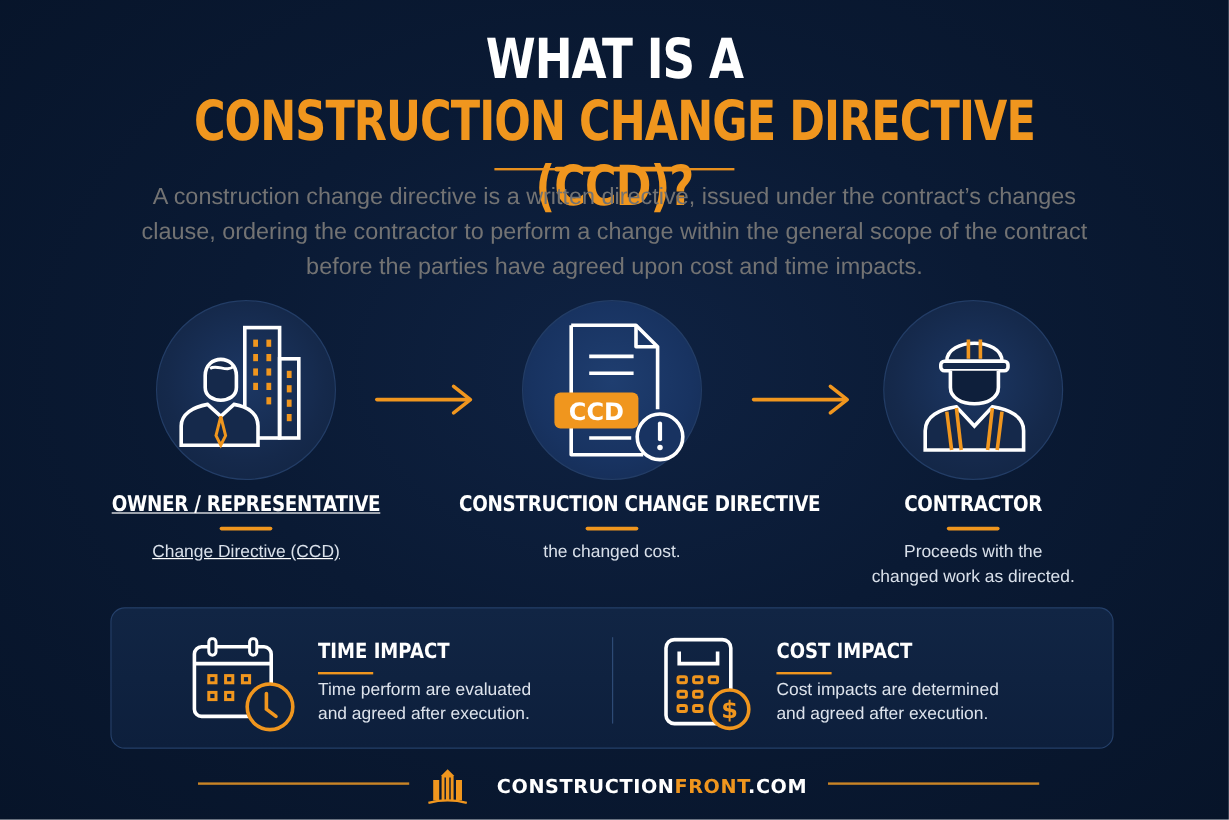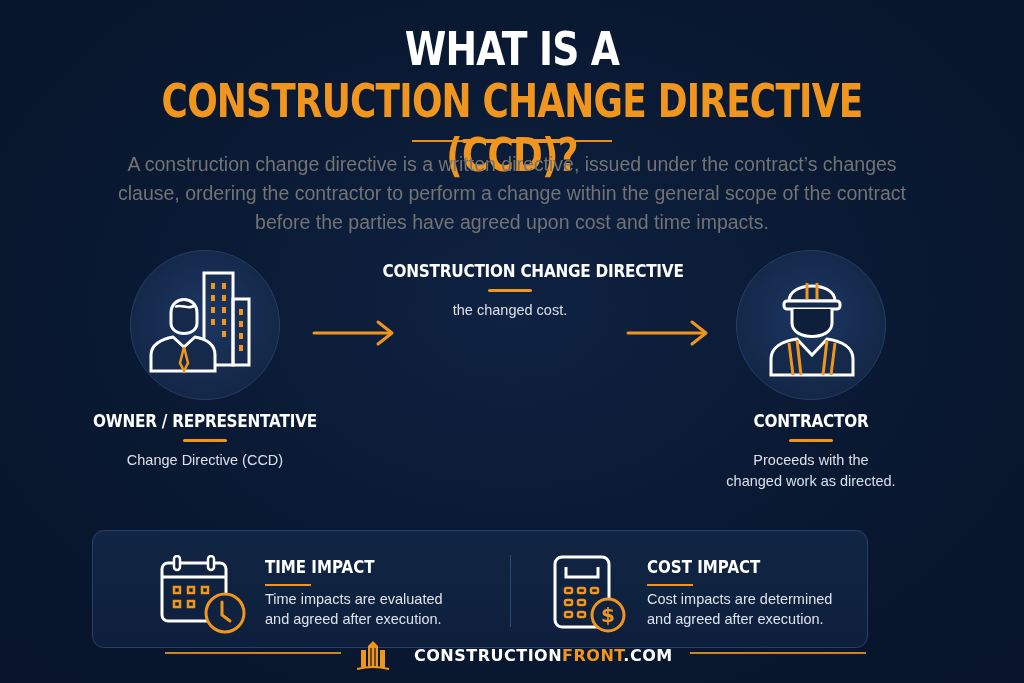--- a/index.html
+++ b/index.html
@@ -44,24 +44,23 @@
   .step .label {
     margin-top: 10px;
     font-family: "DejaVu Sans", sans-serif; font-weight: bold; font-size: 18px;
     color: #ffffff; letter-spacing: -0.3px;
     transform: scaleX(0.85); transform-origin: center; white-space: nowrap;
   }
   .step .rule { width: 44px; height: 3px; background: #f0961e; margin: 8px auto 8px auto; border-radius: 2px; }
   .step .desc { font-size: 14.5px; line-height: 21px; color: #d9e0ea; }
   .arrow { position: absolute; top: 318px; }
   .impacts {
-    position: absolute; top: 506px; left: 92px; width: 776px; height: 118px;
+    position: absolute; top: 506px; left: 92px; width: 836px; height: 118px;
     border: 1px solid #25406a; border-radius: 12px;
     background: linear-gradient(180deg, #112544 0%, #0d1f3c 100%);
-    margin-top: 24px;
   }
   .impacts .divider { position: absolute; left: 417px; top: 24px; width: 1px; height: 72px; background: #2d4a75; }
   .impact { position: absolute; top: 18px; height: 84px; }
   .impact .ititle {
     position: absolute; top: 8px;
     font-family: "DejaVu Sans", sans-serif; font-weight: bold; font-size: 17.5px; color: #ffffff;
     transform: scaleX(0.86); transform-origin: left; white-space: nowrap;
   }
   .impact .irule { position: absolute; top: 35px; width: 46px; height: 2px; background: #f0961e; }
   .impact .idesc { position: absolute; top: 40px; font-size: 14.5px; line-height: 20px; color: #dde3ec; white-space: nowrap; }
@@ -77,21 +76,21 @@
   .footer-brand .o { color: #f0961e; }
 </style>
 </head>
 <body>
 
 <div class="title1">WHAT IS A</div>
 <div class="title2">CONSTRUCTION CHANGE DIRECTIVE (CCD)?</div>
 <div class="title-rule"></div>
 <p class="intro">A construction change directive is a written directive, issued under the contract’s changes clause, ordering the contractor to perform a change within the general scope of the contract before the parties have agreed upon cost and time impacts.</p>
 
-<div class="step" style="left:55px;">
+<div class="step" style="left:55px;text-decoration:underline;">
   <div class="circle">
     <svg width="150" height="150" viewBox="0 0 150 150" fill="none">
 
       <rect x="73" y="22" width="29" height="92" stroke="#fff" stroke-width="3" fill="none"></rect>
 
       <rect x="102" y="48" width="16" height="66" stroke="#fff" stroke-width="3" fill="none"></rect>
       <g fill="#f0961e">
         <rect x="80" y="32" width="4" height="6"></rect>
           <rect x="91" y="32" width="4" height="6"></rect>
         <rect x="80" y="44" width="4" height="6"></rect>
@@ -121,20 +120,35 @@
     <div>Change Directive (CCD)</div>
   </div>
 </div>
 
 <svg class="arrow" style="left:312px;" width="84" height="30" viewBox="0 0 84 30">
   <line x1="2" y1="15" x2="78" y2="15" stroke="#f0961e" stroke-width="3" stroke-linecap="round"></line>
   <polyline points="66,4 80,15 66,26" stroke="#f0961e" stroke-width="3" fill="none" stroke-linecap="round" stroke-linejoin="round"></polyline>
 </svg>
 
 <div class="step" style="left:360px;">
+  <div class="circle" style="background: radial-gradient(circle at 50% 45%, #1f3e70 0%, #183361 60%, #142a50 100%);">
+    <svg width="150" height="150" viewBox="0 0 150 150" fill="none">
+      <path d="M40 20 L94 20 L112 38 L112 90" stroke="#fff" stroke-width="3" fill="none" stroke-linejoin="round"></path>
+      <path d="M40 20 L40 128 L100 128" stroke="#fff" stroke-width="3" fill="none" stroke-linejoin="round"></path>
+      <path d="M94 20 L94 38 L112 38" stroke="#fff" stroke-width="3" fill="none" stroke-linejoin="round"></path>
+      <line x1="55" y1="46" x2="92" y2="46" stroke="#fff" stroke-width="3"></line>
+      <line x1="55" y1="60" x2="92" y2="60" stroke="#fff" stroke-width="3"></line>
+      <line x1="55" y1="114" x2="90" y2="114" stroke="#fff" stroke-width="3"></line>
+      <rect x="26" y="76" width="70" height="30" rx="5" fill="#f0961e"></rect>
+      <text x="61" y="99" text-anchor="middle" font-family="DejaVu Sans, sans-serif" font-weight="bold" font-size="20" fill="#fff">CCD</text>
+      <circle cx="114" cy="113" r="19" fill="#183361" stroke="#fff" stroke-width="3"></circle>
+      <line x1="114" y1="102" x2="114" y2="115" stroke="#fff" stroke-width="3.5" stroke-linecap="round"></line>
+      <circle cx="114" cy="122" r="2.3" fill="#fff"></circle>
+    </svg>
+  </div>
   <div class="label">CONSTRUCTION CHANGE DIRECTIVE</div>
   <div class="rule"></div>
   <div class="desc">
     <div>the changed cost.</div>
   </div>
 </div>
 
 <svg class="arrow" style="left:626px;" width="84" height="30" viewBox="0 0 84 30">
   <line x1="2" y1="15" x2="78" y2="15" stroke="#f0961e" stroke-width="3" stroke-linecap="round"></line>
   <polyline points="66,4 80,15 66,26" stroke="#f0961e" stroke-width="3" fill="none" stroke-linecap="round" stroke-linejoin="round"></polyline>
@@ -180,21 +194,21 @@
           <rect x="43" y="32" width="6" height="6"></rect>
         <rect x="15" y="46" width="6" height="6"></rect>
           <rect x="29" y="46" width="6" height="6"></rect>
       </g>
       <circle cx="66" cy="58" r="19" fill="#0f223f" stroke="#f0961e" stroke-width="3"></circle>
       <polyline points="63,47 63,60 71,66" stroke="#f0961e" stroke-width="3" fill="none" stroke-linecap="round"></polyline>
     </svg>
     <div class="ititle" style="left:106px;">TIME IMPACT</div>
     <div class="irule" style="left:106px;"></div>
     <div class="idesc" style="left:106px;">
-      <div>Time impacts are evaluated</div>
+      <div>Time perform are evaluated</div>
       <div>and agreed after execution.</div>
     </div>
   </div>
 
   <div class="divider"></div>
 
   <div class="impact" style="left:460px; width:340px;">
     <svg style="position:absolute; left:0; top:6px;" width="90" height="80" viewBox="0 0 90 80" fill="none">
       <rect x="2" y="2" width="54" height="70" rx="7" stroke="#fff" stroke-width="3" fill="none"></rect>
       <path d="M13 12 L13 22 L45 22 L45 12" stroke="#fff" stroke-width="3" fill="none"></path>

